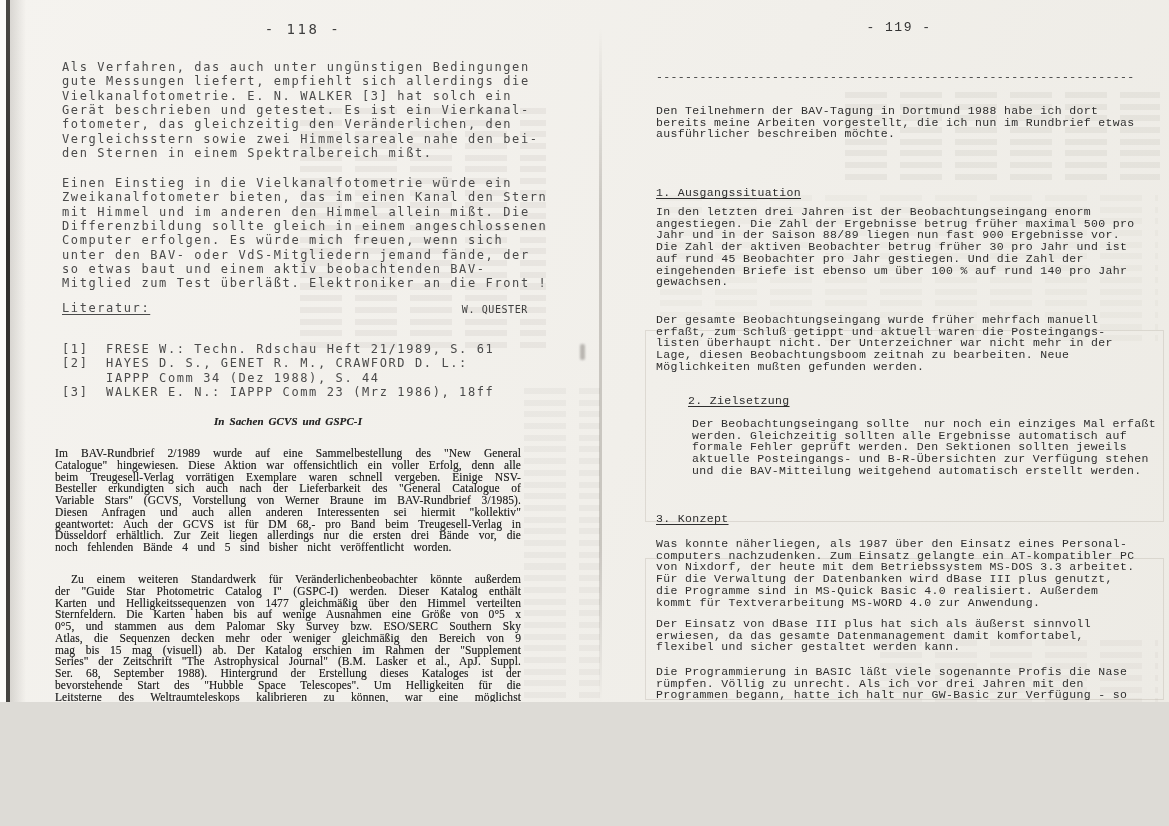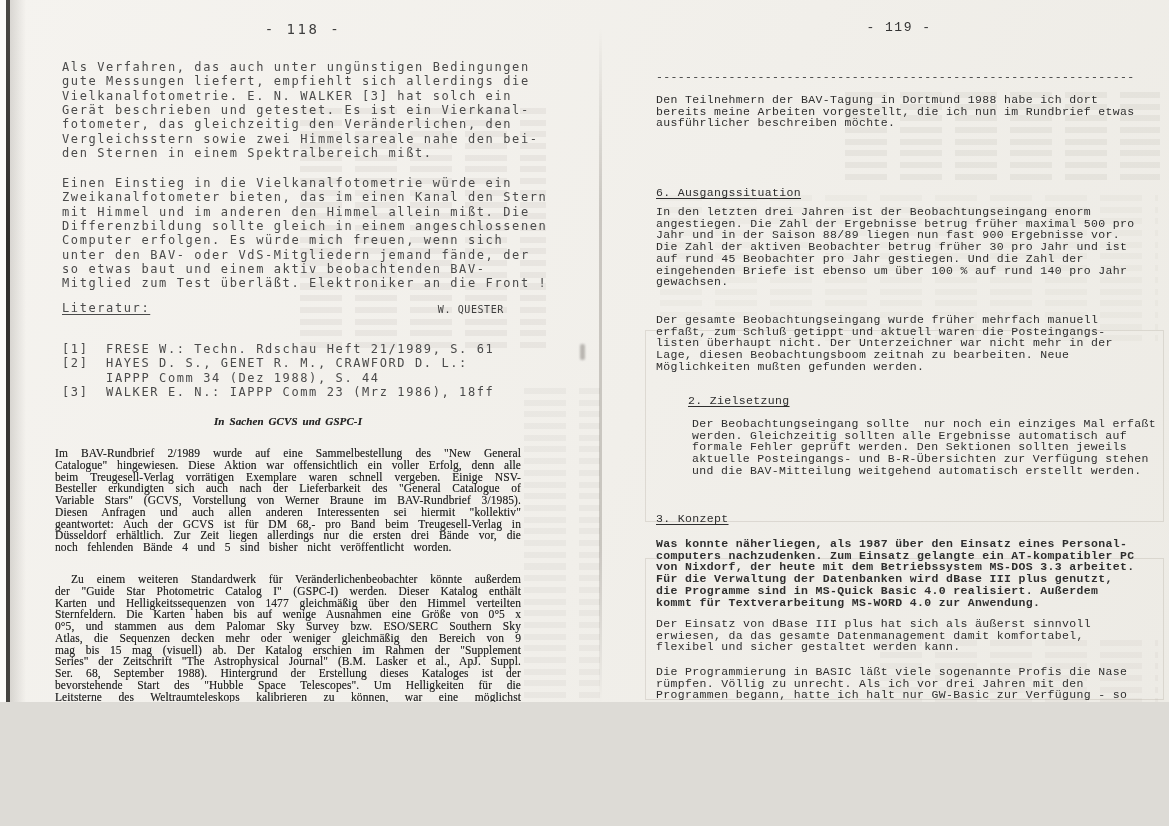--- a/index.html
+++ b/index.html
@@ -36,38 +36,38 @@
   .art-title{font-style:italic;font-weight:bold;font-size:11px;word-spacing:2px;
              font-family:"Liberation Serif",serif;}
   .sig{font-style:italic;font-weight:bold;font-size:16px;word-spacing:1px;text-align:center;}
   .indent{text-indent:16px;}
   .author{font-size:10px;letter-spacing:.6px;color:#3e3e3e;text-align:right;}
   
   #l-pagenum{left:60px;top:22px;width:486px;}
   #l-p1{left:62px;top:60px;}
   #l-p2{left:62px;top:176px;}
   #l-lit-h{left:62px;top:301px;text-align:center;}
-  #l-author{left:392px;top:303px;width:112px;}
+  #l-author{left:416px;top:303px;width:112px;}
   #l-refs{left:62px;top:342px;}
   #l-art-title{left:55px;top:416px;width:466px;}
   #l-art-p1{left:55px;top:448px;width:466px;}
   #l-art-p2{left:55px;top:574px;width:466px;}
   #l-art-sig{left:370px;top:752px;width:150px;}
   
   #r-pagenum{left:656px;top:22px;width:486px;}
   #r-title{left:656px;top:49px;}
   #r-rule{left:656px;top:71px;color:#3a3a3a;}
-  #r-intro{left:656px;top:94px;}
+  #r-intro{left:656px;top:105px;}
   #r-s1-h{left:656px;top:187px;}
   #r-s1-p1{left:656px;top:206px;}
   #r-s1-p2{left:656px;top:314px;}
   #r-s2-h{left:688px;top:395px;}
   #r-s2-p1{left:656px;top:418px;margin-left:36px;}
   #r-s3-h{left:656px;top:513px;}
-  #r-s3-p1{left:656px;top:538px;font-weight:bold;}
+  #r-s3-p1{left:656px;top:538px;}
   #r-s3-p2{left:656px;top:618px;}
   #r-s3-p3{left:656px;top:666px;}
 </style>
 </head>
 <body>
 
 <div class="scan">
 
   <div class="edge-white"></div>
   <div class="edge-dark"></div>
@@ -107,21 +107,21 @@
   <div id="l-art-title" class="serif art-title center">In Sachen GCVS und GSPC-I</div>
   <div id="l-art-p1" class="serif">Im BAV-Rundbrief 2/1989 wurde auf eine Sammelbestellung des "New General Catalogue" hingewiesen. Diese Aktion war offensichtlich ein voller Erfolg, denn alle beim Treugesell-Verlag vorrätigen Exemplare waren schnell vergeben. Einige NSV-Besteller erkundigten sich auch nach der Lieferbarkeit des "General Catalogue of Variable Stars" (GCVS, Vorstellung von Werner Braune im BAV-Rundbrief 3/1985). Diesen Anfragen und auch allen anderen Interessenten sei hiermit "kollektiv" geantwortet: Auch der GCVS ist für DM 68,- pro Band beim Treugesell-Verlag in Düsseldorf erhältlich. Zur Zeit liegen allerdings nur die ersten drei Bände vor, die noch fehlenden Bände 4 und 5 sind bisher nicht veröffentlicht worden.</div>
   <div id="l-art-p2" class="serif indent">Zu einem weiteren Standardwerk für Veränderlichenbeobachter könnte außerdem der "Guide Star Photometric Catalog I" (GSPC-I) werden. Dieser Katalog enthält Karten und Helligkeitssequenzen von 1477 gleichmäßig über den Himmel verteilten Sternfeldern. Die Karten haben bis auf wenige Ausnahmen eine Größe von 0°5 x 0°5, und stammen aus dem Palomar Sky Survey bzw. ESO/SERC Southern Sky Atlas, die Sequenzen decken mehr oder weniger gleichmäßig den Bereich von 9 mag bis 15 mag (visuell) ab. Der Katalog erschien im Rahmen der "Supplement Series" der Zeitschrift "The Astrophysical Journal" (B.M. Lasker et al., ApJ. Suppl. Ser. 68, September 1988). Hintergrund der Erstellung dieses Kataloges ist der bevorstehende Start des "Hubble Space Telescopes". Um Helligkeiten für die Leitsterne des Weltraumteleskops kalibrieren zu können, war eine möglichst einheitliche und über den gesamten Himmel verteilte Sammlung von photometrisch vermessenen Sternen nötig - eben der GSPC. Erhältlich ist der GSPC gegen US$ 13.00 (+US$ 2.00 für Porto und Verpackung) Vorauszahlung bei: The University of Chicago Press, P.O. Box 37005, Chicago, IL 60637. Da die gedruckte Auflage nicht besonders groß sein soll, ist schnelle Bestellung empfehlenswert.</div>
   <div id="l-art-sig" class="serif sig">Stefan Korth</div>
 
   <div id="r-pagenum" class="mono mono-num center">- 119 -</div>
   <div id="r-rule" class="mono">------------------------------------------------------------------</div>
   <div id="r-intro" class="mono">Den Teilnehmern der BAV-Tagung in Dortmund 1988 habe ich dort
 bereits meine Arbeiten vorgestellt, die ich nun im Rundbrief etwas
 ausführlicher beschreiben möchte.</div>
-  <div id="r-s1-h" class="mono ul">6. Ausgangssituation</div>
+  <div id="r-s1-h" class="mono ul">1. Ausgangssituation</div>
   <div id="r-s1-p1" class="mono">In den letzten drei Jahren ist der Beobachtungseingang enorm
 angestiegen. Die Zahl der Ergebnisse betrug früher maximal 500 pro
 Jahr und in der Saison 88/89 liegen nun fast 900 Ergebnisse vor.
 Die Zahl der aktiven Beobachter betrug früher 30 pro Jahr und ist
 auf rund 45 Beobachter pro Jahr gestiegen. Und die Zahl der
 eingehenden Briefe ist ebenso um über 100 % auf rund 140 pro Jahr
 gewachsen.</div>
   <div id="r-s1-p2" class="mono">Der gesamte Beobachtungseingang wurde früher mehrfach manuell
 erfaßt, zum Schluß getippt und aktuell waren die Posteingangs-
 listen überhaupt nicht. Der Unterzeichner war nicht mehr in der

